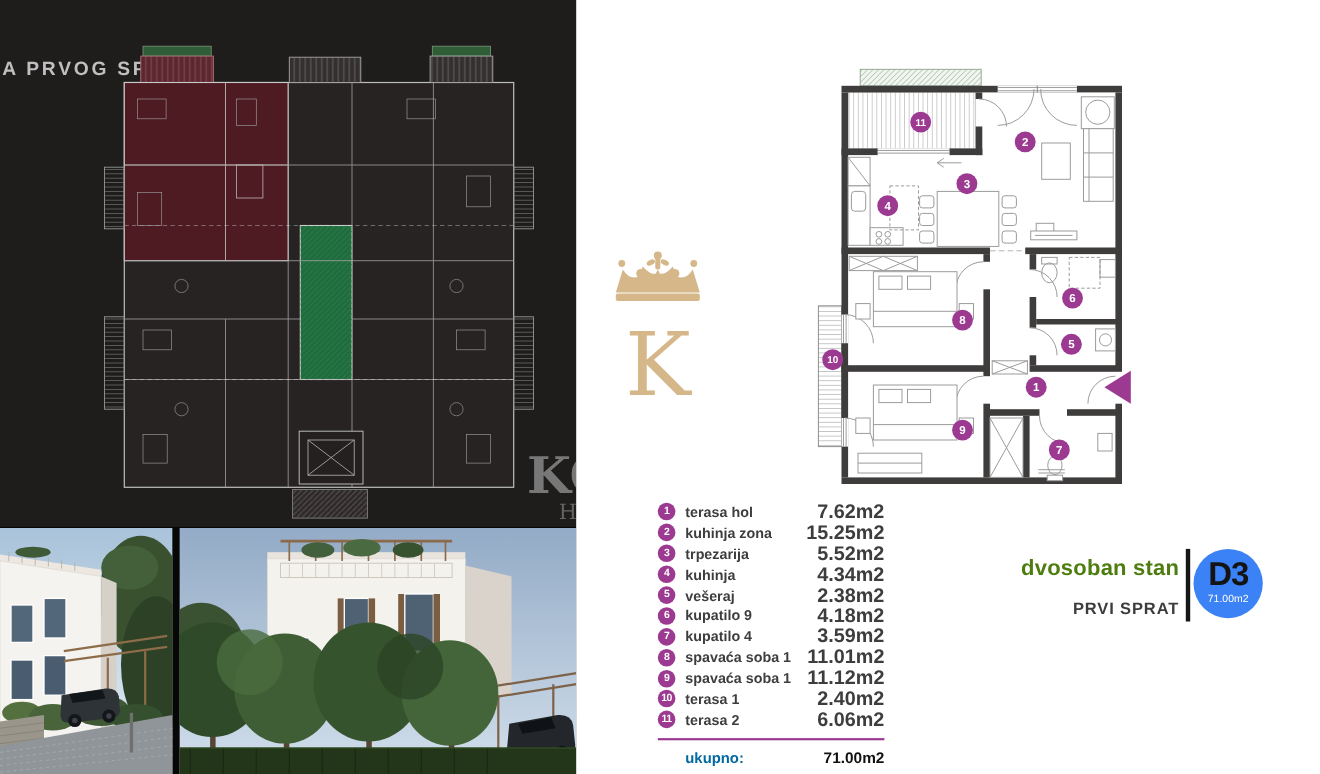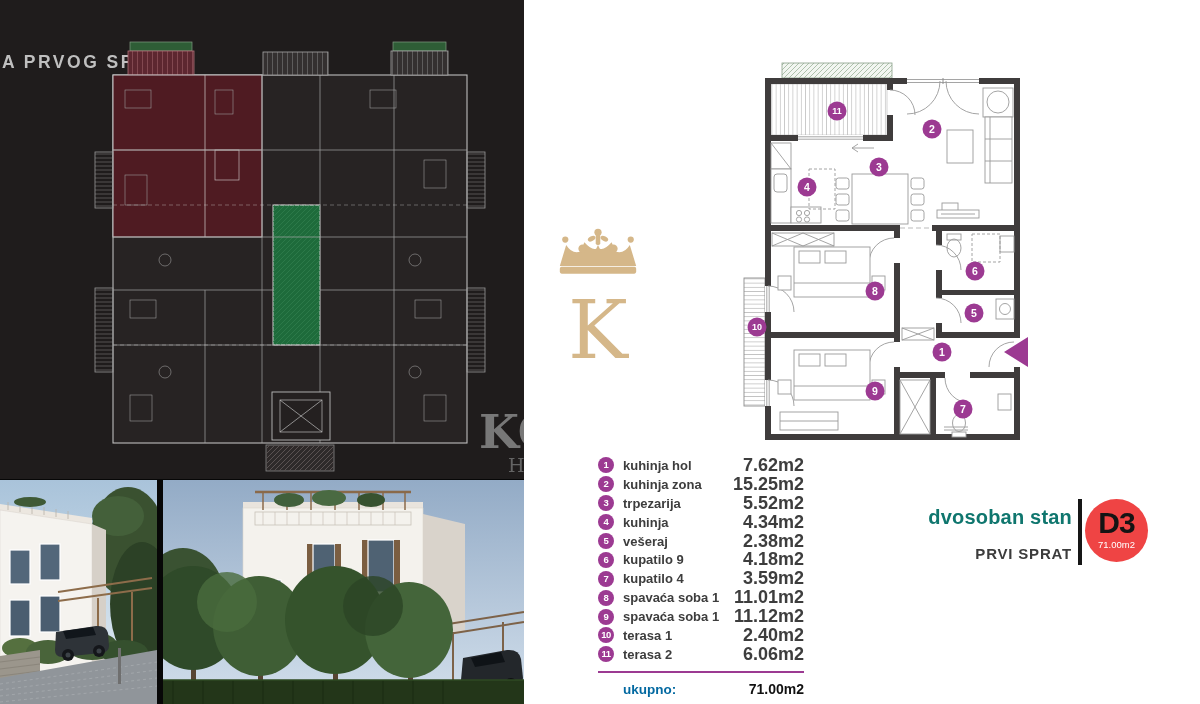--- a/index.html
+++ b/index.html
@@ -42,26 +42,26 @@
   }
   .llabel { flex:1; padding-left:9px; font-size:13px; color:#3d3d3d; font-weight:600; }
   .larea  { font-size:18px; color:#3d3d3d; font-weight:600; text-align:right; }
   .legend-divider { left:598px; top:671px; width:206px; height:2px; background:#9c3a92; }
   .total-row { left:598px; top:679px; width:206px; display:flex; align-items:center; height:20px; }
   .total-label { padding-left:25px; flex:1; font-size:13.5px; color:#0369a1; font-weight:700; }
   .total-value { font-size:14px; color:#111; font-weight:bold; }
 
   
   .unit-title { left:880px; top:506px; width:192px; text-align:right; }
-  .unit-type { color:#0f766e; font-size:20px; font-weight:bold; letter-spacing:0.2px; }
+  .unit-type { color:#4d7c0f; font-size:20px; font-weight:bold; letter-spacing:0.2px; }
   .unit-floor { color:#3c3c3c; font-size:15px; font-weight:bold; letter-spacing:0.8px; margin-top:16px; }
   .unit-bar { left:1078px; top:499px; width:3.5px; height:66px; background:#161616; }
   .unit-badge {
     left:1085px; top:499px; width:63px; height:63px; border-radius:50%;
-    background:#ef4444; text-align:center;
+    background:#3b82f6; text-align:center;
   }
   .unit-id { color:#141414; font-size:30px; font-weight:bold; line-height:1; margin-top:9px; letter-spacing:-1px; }
   .unit-area { color:#ffffff; font-size:9.5px; margin-top:1px; }
 
   text { font-family:"Liberation Sans", sans-serif; }
   .wm { font-family:"DejaVu Serif", serif; }
 </style>
 </head>
 <body>
 
@@ -554,21 +554,21 @@
       <g font-size="9">
         <circle cx="105" cy="61" r="9.5" fill="#9c3a92"></circle>
         <text x="105" y="61" dy="3.3" fill="#ffffff">11</text>
       </g>
     </g>
   </svg>
 
   <div class="abs legend">
     <div class="lrow">
       <span class="lnum">1</span>
-      <span class="llabel">kuhinja hol</span>
+      <span class="llabel">terasa hol</span>
       <span class="larea">7.62m2</span>
     </div>
     <div class="lrow">
       <span class="lnum">2</span>
       <span class="llabel">kuhinja zona</span>
       <span class="larea">15.25m2</span>
     </div>
     <div class="lrow">
       <span class="lnum">3</span>
       <span class="llabel">trpezarija</span>

